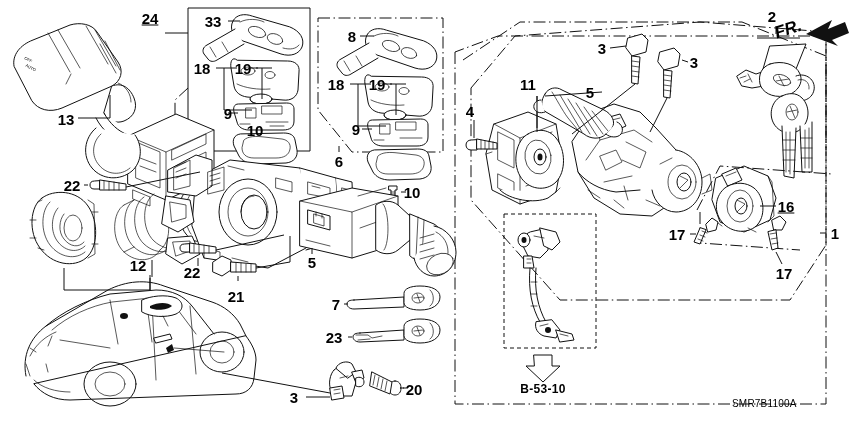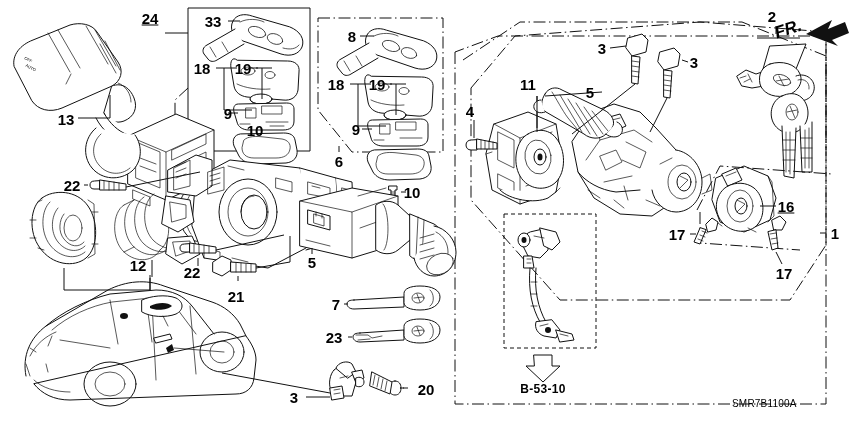--- a/index.html
+++ b/index.html
@@ -581,21 +581,21 @@
 
 <div class="lbl n" style="left:66px;top:119px;transform:translate(-50%,-50%);">13</div>
 <div class="lbl n" style="left:72px;top:185px;transform:translate(-50%,-50%);">22</div>
 <div class="lbl n" style="left:138px;top:265px;transform:translate(-50%,-50%);">12</div>
 <div class="lbl n" style="left:192px;top:272px;transform:translate(-50%,-50%);">22</div>
 <div class="lbl n" style="left:236px;top:296px;transform:translate(-50%,-50%);">21</div>
 <div class="lbl n" style="left:312px;top:262px;transform:translate(-50%,-50%);">5</div>
 <div class="lbl n" style="left:336px;top:304px;transform:translate(-50%,-50%);">7</div>
 <div class="lbl n" style="left:334px;top:337px;transform:translate(-50%,-50%);">23</div>
 <div class="lbl n" style="left:294px;top:397px;transform:translate(-50%,-50%);">3</div>
-<div class="lbl n" style="left:414px;top:389px;transform:translate(-50%,-50%);margin-left:12px;">20</div>
+<div class="lbl n" style="left:414px;top:389px;transform:translate(-50%,-50%);">20</div>
 
 <div class="lbl n" style="left:772px;top:16px;transform:translate(-50%,-50%);">2</div>
 <div class="lbl n" style="left:602px;top:48px;transform:translate(-50%,-50%);">3</div>
 <div class="lbl n" style="left:694px;top:62px;transform:translate(-50%,-50%);">3</div>
 <div class="lbl n" style="left:590px;top:92px;transform:translate(-50%,-50%);">5</div>
 <div class="lbl n" style="left:470px;top:111px;transform:translate(-50%,-50%);">4</div>
 <div class="lbl n" style="left:528px;top:84px;transform:translate(-50%,-50%);text-align:right;">11</div>
 <div class="lbl n" style="left:786px;top:206px;transform:translate(-50%,-50%);text-decoration:underline;">16</div>
 <div class="lbl n" style="left:677px;top:234px;transform:translate(-50%,-50%);">17</div>
 <div class="lbl n" style="left:784px;top:273px;transform:translate(-50%,-50%);">17</div>

